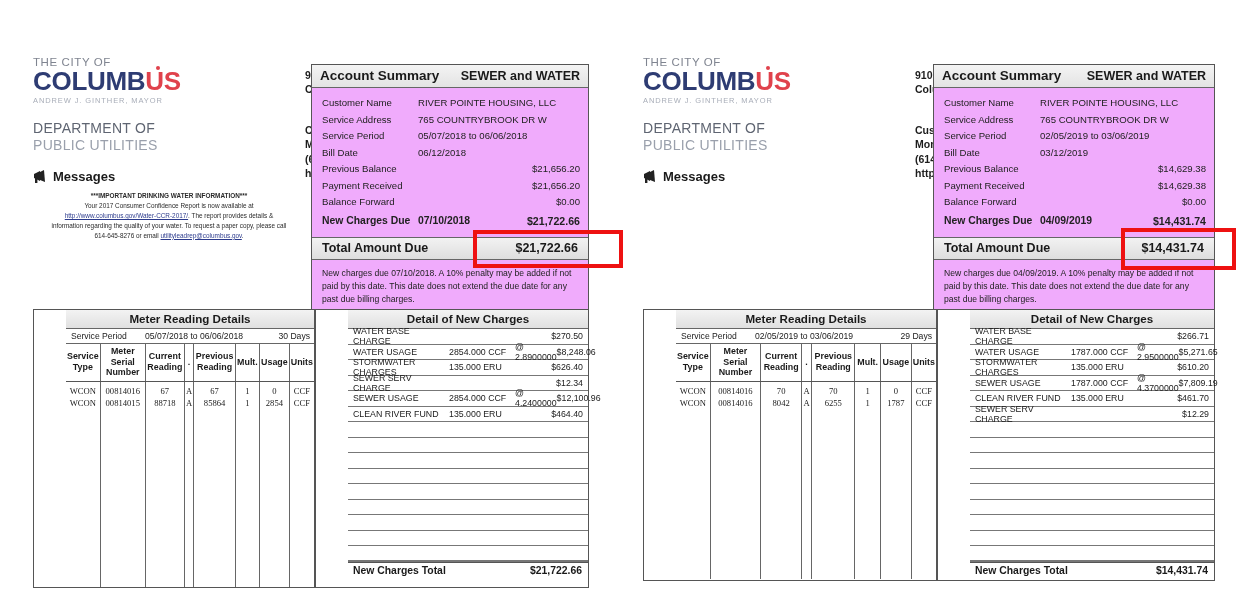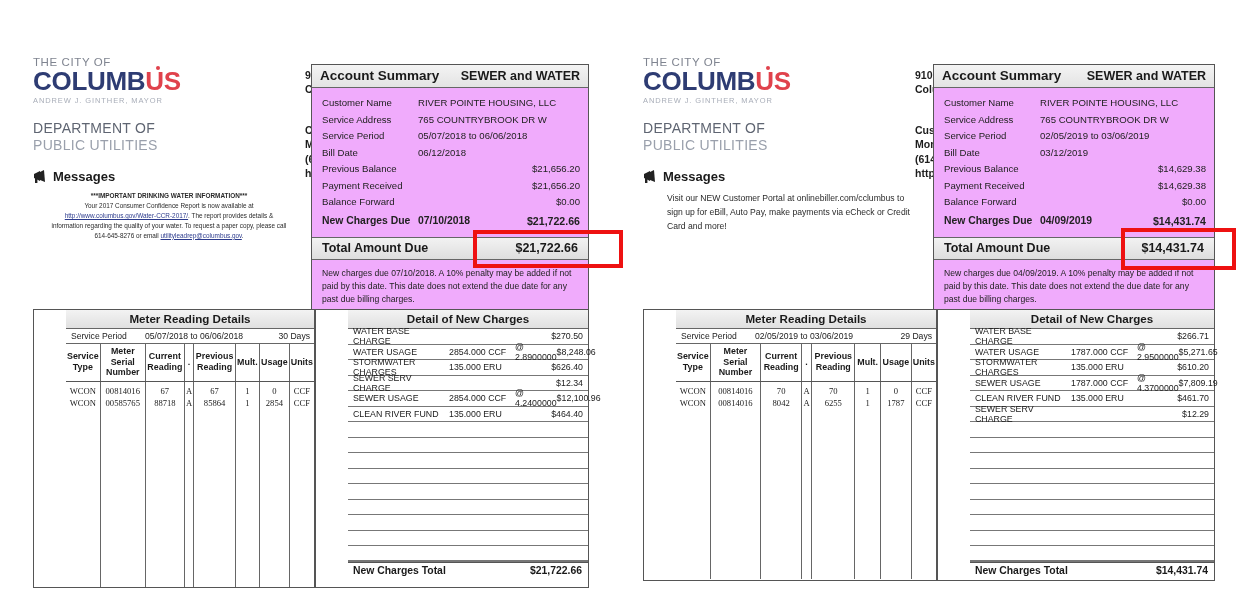--- a/index.html
+++ b/index.html
@@ -410,21 +410,21 @@
                 <td style="padding-top:3px">00814016</td>
                 <td style="padding-top:3px">67</td>
                 <td style="padding-top:3px">A</td>
                 <td style="padding-top:3px">67</td>
                 <td style="padding-top:3px">1</td>
                 <td style="padding-top:3px">0</td>
                 <td style="padding-top:3px">CCF</td>
               </tr>
               <tr>
                 <td>WCON</td>
-                <td>00585765</td>
+                <td>00814015</td>
                 <td>88718</td>
                 <td>A</td>
                 <td>85864</td>
                 <td>1</td>
                 <td>2854</td>
                 <td>CCF</td>
               </tr>
               <tr class="filler">
                 <td></td>
                   <td></td>
@@ -527,25 +527,20 @@
       </div>
 
       <div class="messages" style="width:300px">
         <div class="msg-head">
           <svg class="msg-icon" viewBox="0 0 13 15">
             <path d="M1 5 L7 2 L7 12 L1 9 Z" fill="#222"></path>
             <path d="M7 3 L11 1 L12 13 L7 11 Z" fill="#222"></path>
             <rect x="2" y="9" width="2.4" height="5" fill="#222"></rect>
           </svg>
           <span>Messages</span>
-        </div>
-        <div class="msg-body-left">
-          <div>Visit our NEW Customer Portal at onlinebiller.com/cclumbus to</div>
-          <div>sign up for eBill, Auto Pay, make payments via eCheck or Credit</div>
-          <div>Card and more!</div>
         </div>
       </div>
 
       <div class="acct" style="left:290px; width:282px;">
         <div class="acct-title">
           <span class="l">Account Summary</span>
           <span class="r">SEWER and WATER</span>
         </div>
         <div class="acct-rows">
           <div class="arow">

